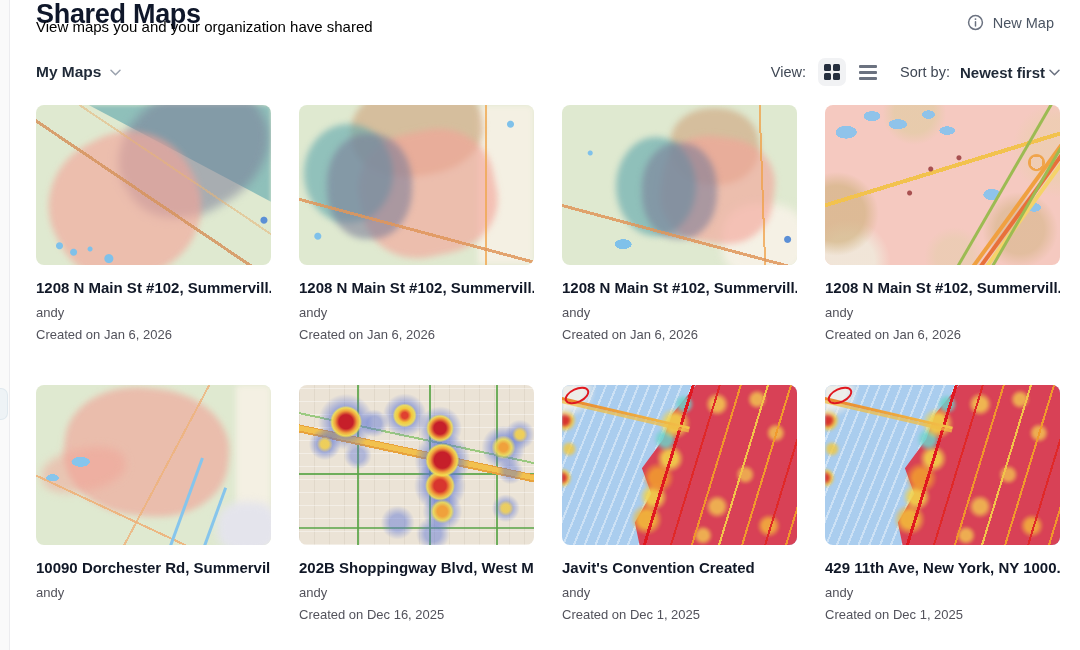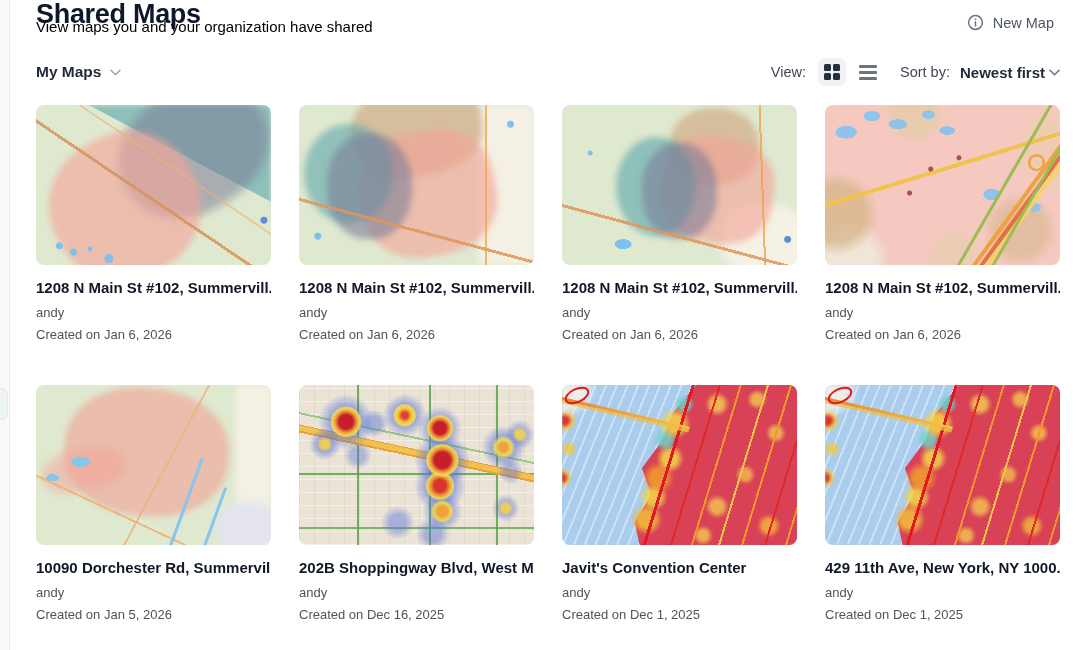--- a/index.html
+++ b/index.html
@@ -308,21 +308,20 @@
     <div class="thumb v-b1">
       <span class="ly l1"></span>
       <span class="ly l2"></span>
       <span class="ly l3"></span>
       <span class="ly l4"></span>
       <span class="ly l5"></span>
       <span class="ly l6"></span>
     </div>
     <div class="card-title">10090 Dorchester Rd, Summervill...</div>
     <div class="card-author">andy</div>
-    <div class="card-created">Created on Jan 5, 2026</div>
   </div>
 
   <div class="card">
     <div class="thumb v-b2">
       <span class="ly l1"></span>
       <span class="ly l2"></span>
       <span class="ly l3"></span>
       <span class="ly l4"></span>
       <span class="ly l5"></span>
 
@@ -334,21 +333,21 @@
 
   <div class="card">
     <div class="thumb v-b3">
       <span class="ly l1"></span>
       <span class="ly l2"></span>
       <span class="ly l3"></span>
       <span class="ly l4"></span>
       <span class="ly l5"></span>
       <span class="ly l6"></span>
     </div>
-    <div class="card-title">Javit's Convention Center</div>
+    <div class="card-title">Javit's Convention Created</div>
     <div class="card-author">andy</div>
     <div class="card-created">Created on Dec 1, 2025</div>
   </div>
 
   <div class="card">
     <div class="thumb v-b3">
       <span class="ly l1"></span>
       <span class="ly l2"></span>
       <span class="ly l3"></span>
       <span class="ly l4"></span>

